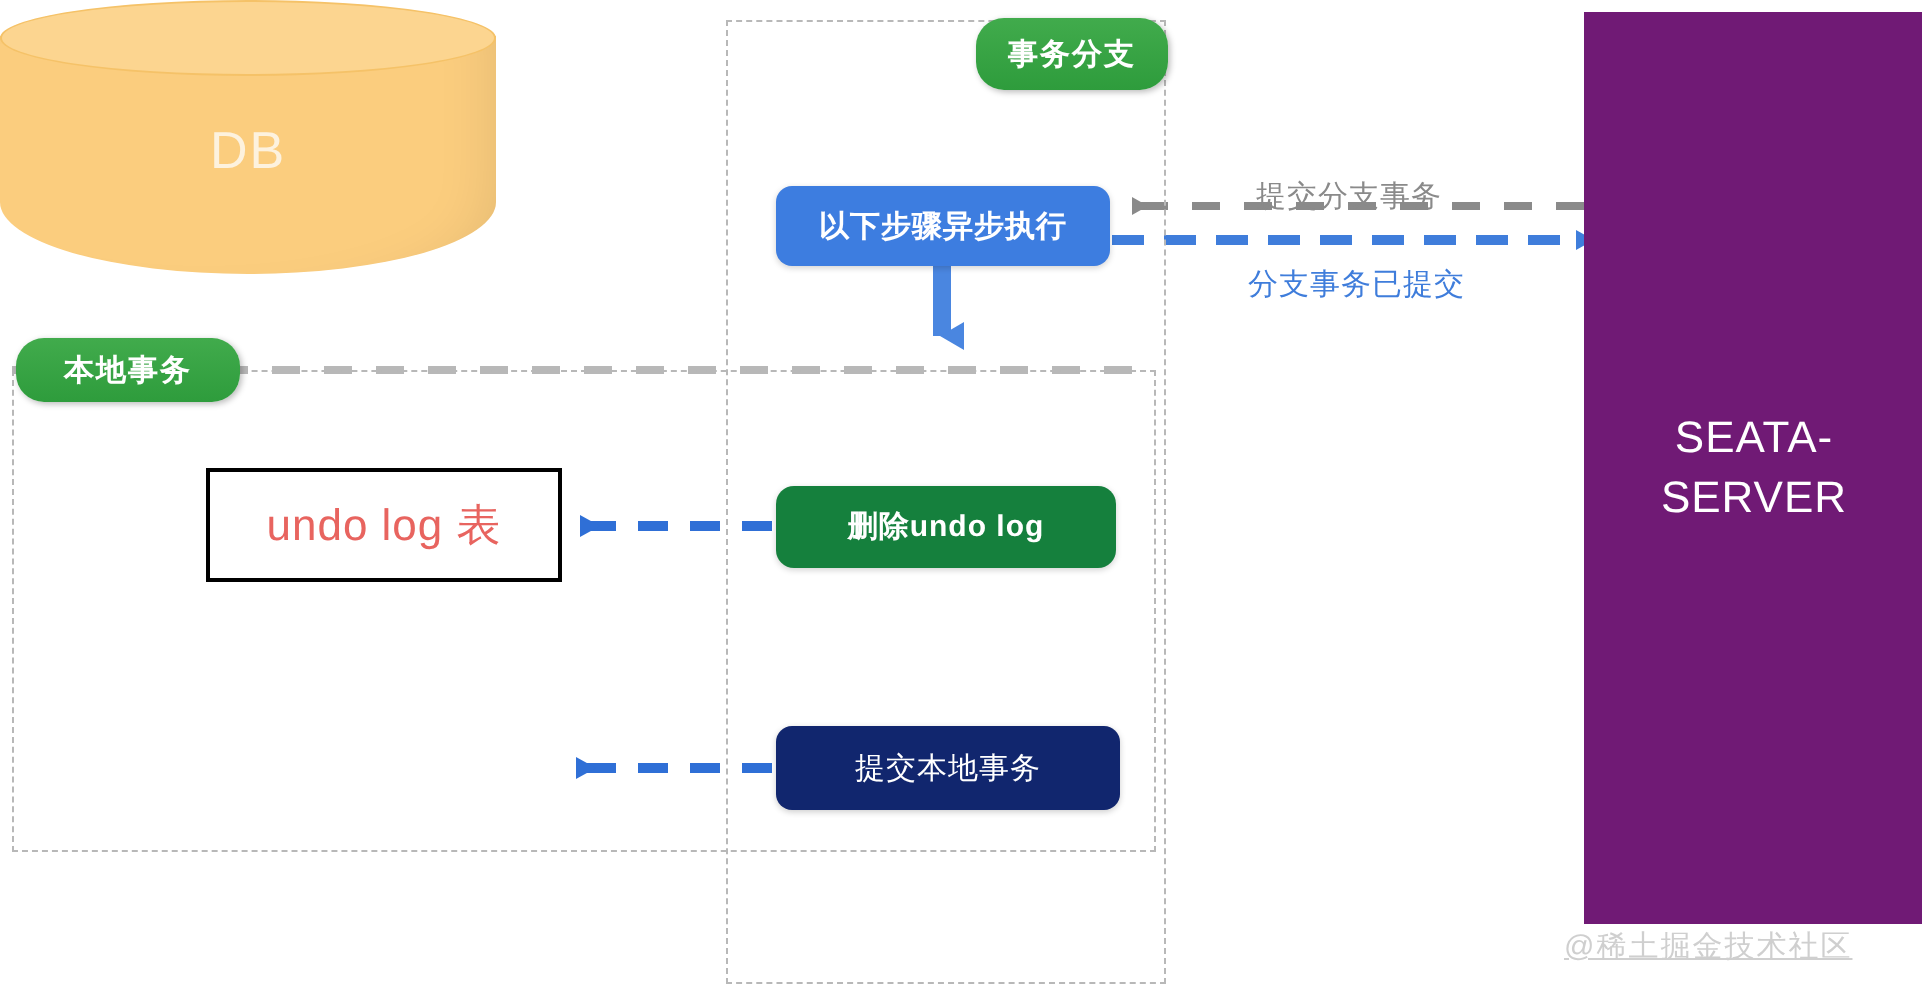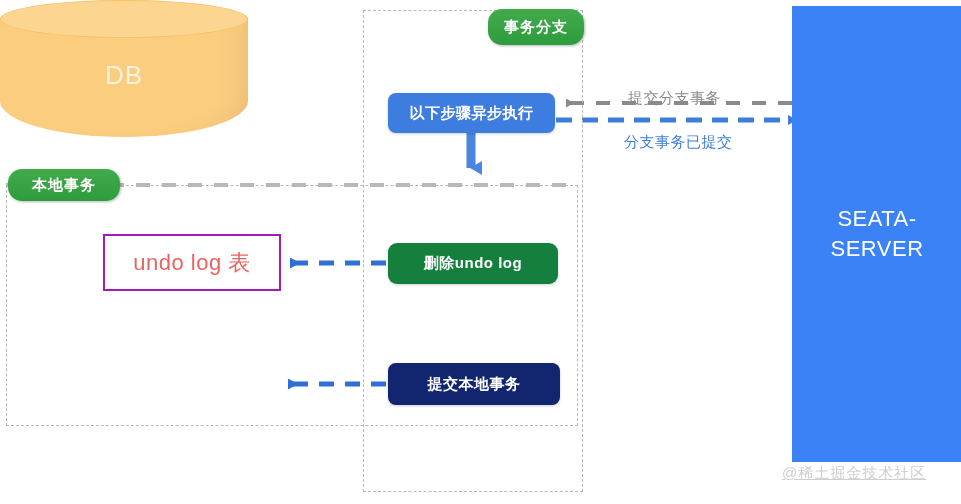--- a/index.html
+++ b/index.html
@@ -110,46 +110,46 @@
   
   #node-commit-local-tx {
     left: 388px;
     top: 363px;
     width: 172px;
     height: 42px;
     background: #11266e;
     color: #ffffff;
     border-radius: 8px;
     font-size: 15px;
-    font-weight: 700;
+    font-weight: 400;
     letter-spacing: 0.5px;
     box-shadow: 0 1px 3px rgba(0,0,0,0.2);
   }
 
   
   #node-undolog-table {
     left: 103px;
     top: 234px;
     width: 178px;
     height: 57px;
     background: #ffffff;
-    border: 2px solid #a21caf;
+    border: 2px solid #000000;
     color: #e8645f;
     font-size: 22px;
     font-weight: 400;
     letter-spacing: 0.5px;
   }
 
   
   #node-seata-server {
     left: 792px;
     top: 6px;
     width: 170px;
     height: 456px;
-    background: #3b82f6;
+    background: #701a75;
     color: #ffffff;
     font-size: 22px;
     line-height: 30px;
     flex-direction: column;
     white-space: normal;
     letter-spacing: 0.5px;
   }
   #node-seata-server .line { display: block; }
 
   

